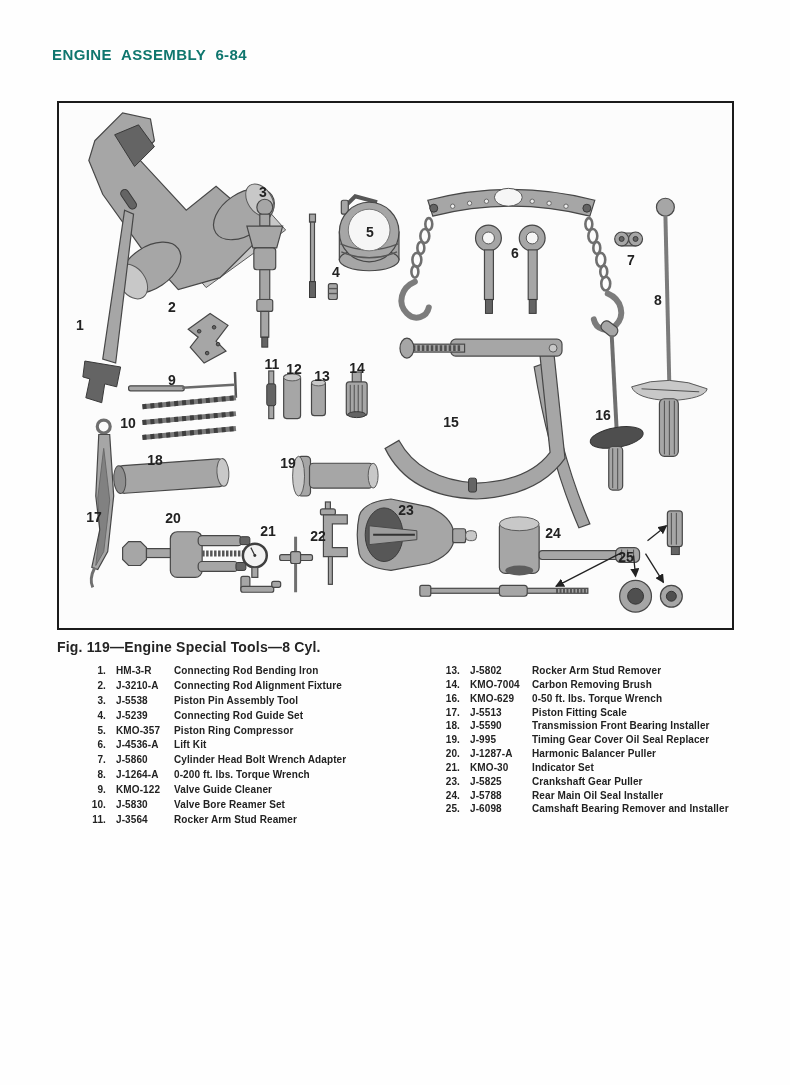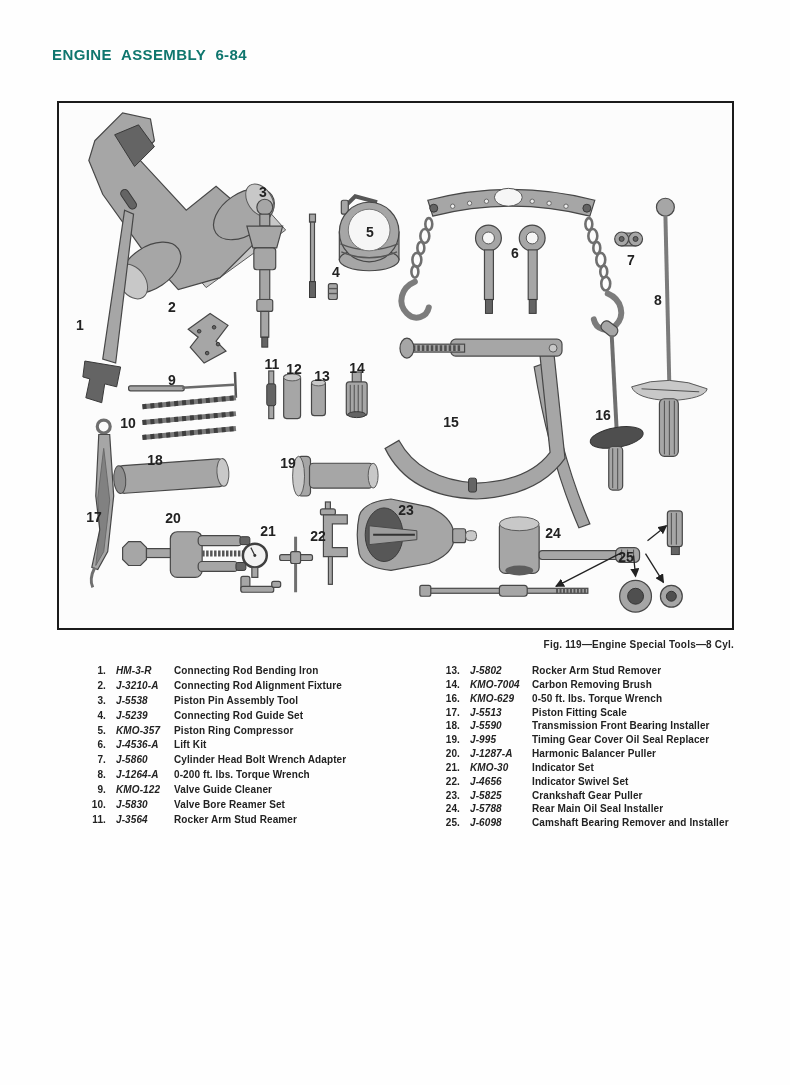--- a/index.html
+++ b/index.html
@@ -5,32 +5,32 @@
   html,body{margin:0;padding:0;background:#e8e8e8;}
   .page{position:relative;width:790px;height:1085px;background:#fefefe;overflow:hidden;
         font-family:"Liberation Sans",sans-serif;color:#1c1c1c;}
   .header{position:absolute;left:52px;top:46px;margin:0;font-size:15px;font-weight:700;
           letter-spacing:.4px;word-spacing:5px;color:#0f766e;}
   .figure-frame{position:absolute;left:57px;top:101px;width:677px;height:529px;
                 box-sizing:border-box;border:2px solid #1b1b1b;background:#fcfcfc;}
   .figure-frame svg{position:absolute;left:0;top:0;width:100%;height:100%;}
   .callout{position:absolute;transform:translate(-50%,-50%);font-size:14px;font-weight:700;
            color:#222;line-height:1;}
-  .caption{position:absolute;left:57px;top:639px;width:677px;text-align:right;
-           font-size:10px;font-weight:700;letter-spacing:.2px;color:#242424;}
+  .caption{position:absolute;left:57px;top:639px;width:677px;text-align:left;
+           font-size:14px;font-weight:700;letter-spacing:.2px;color:#242424;}
   .tool-list{position:absolute;left:0;top:665px;width:790px;}
   .col{position:absolute;top:0;}
   .col-left{left:88px;width:330px;}
   .col-right{left:442px;width:330px;}
   .row{display:flex;align-items:baseline;font-size:10px;font-weight:700;color:#222;
        letter-spacing:.1px;white-space:nowrap;}
   .col-left .row{height:14.9px;}
   .col-right .row{height:13.85px;}
   .row .num{flex:0 0 18px;text-align:right;}
-  .row .code{flex:0 0 56px;margin-left:10px;font-style:italic;}
+  .row .code{flex:0 0 56px;margin-left:10px;}
   .col-right .row .code{flex-basis:60px;}
   .row .desc{margin-left:2px;}
   
   .t-fill{fill:#a6a6a6;stroke:#474747;stroke-width:1.2;}
   .t-dark{fill:#646464;stroke:#383838;stroke-width:1;}
   .t-light{fill:#c8c8c8;stroke:#5a5a5a;stroke-width:1;}
   .t-line{stroke:#565656;fill:none;stroke-width:1.4;}
   .chain{fill:none;stroke:#6f6f6f;stroke-width:2.6;}
   .hookp{fill:none;stroke:#7c7c7c;stroke-width:6;stroke-linecap:round;}
   .arrow{stroke:#222;stroke-width:1.3;marker-end:url(#arr);}
@@ -431,25 +431,20 @@
           <span class="num">20.</span>
           <span class="code">J-1287-A</span>
           <span class="desc">Harmonic Balancer Puller</span>
         </div>
         <div class="row">
           <span class="num">21.</span>
           <span class="code">KMO-30</span>
           <span class="desc">Indicator Set</span>
         </div>
         <div class="row">
-          <span class="num">22.</span>
-          <span class="code">J-4656</span>
-          <span class="desc">Indicator Swivel Set</span>
-        </div>
-        <div class="row">
           <span class="num">23.</span>
           <span class="code">J-5825</span>
           <span class="desc">Crankshaft Gear Puller</span>
         </div>
         <div class="row">
           <span class="num">24.</span>
           <span class="code">J-5788</span>
           <span class="desc">Rear Main Oil Seal Installer</span>
         </div>
         <div class="row">

